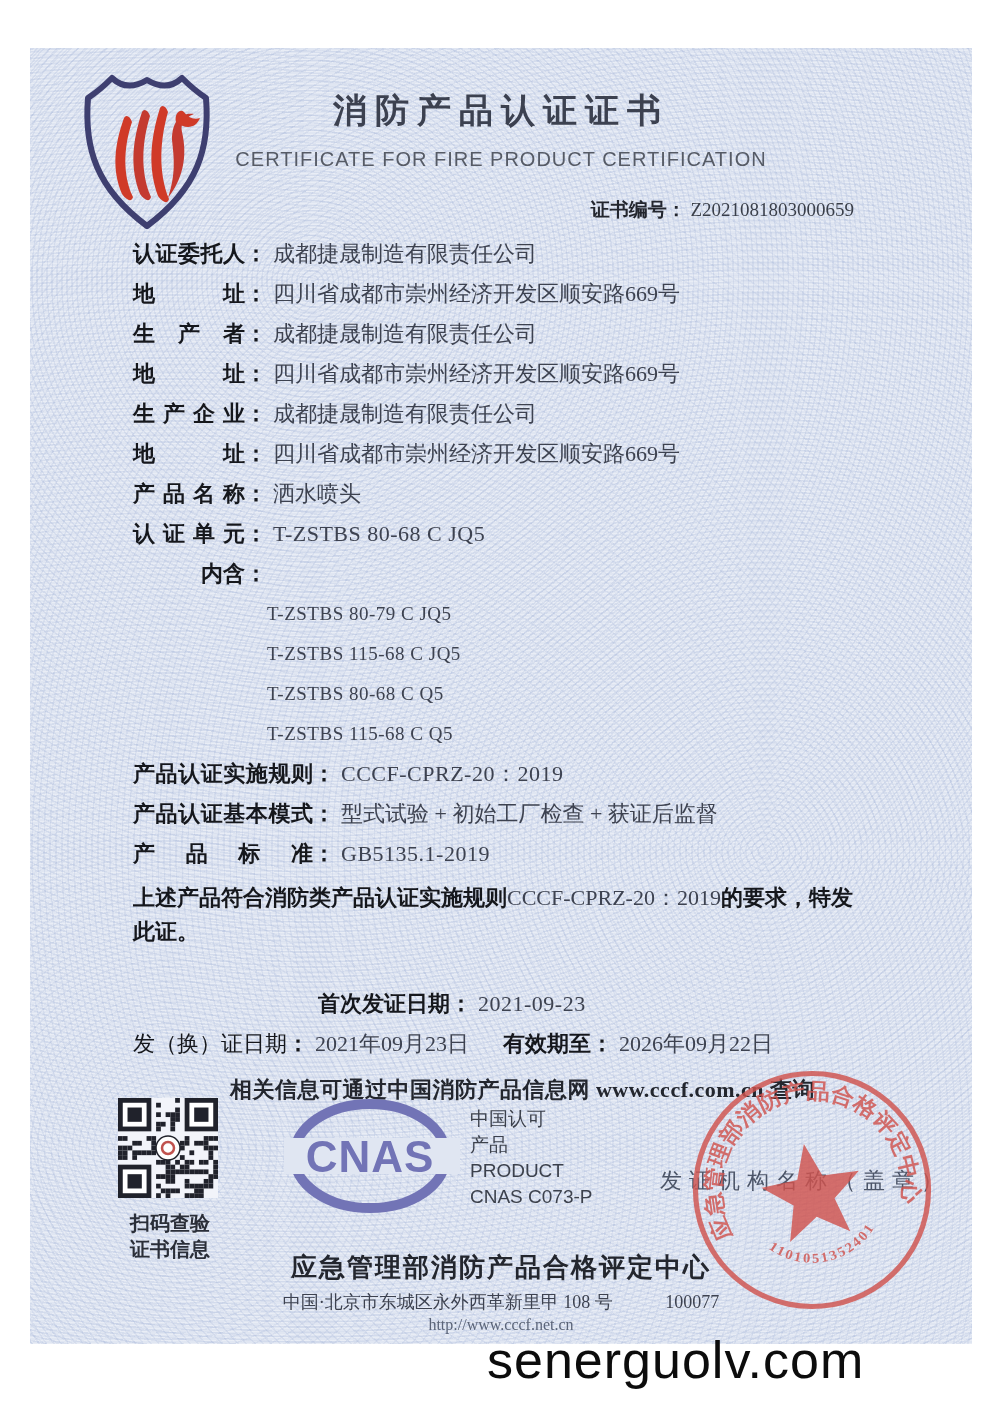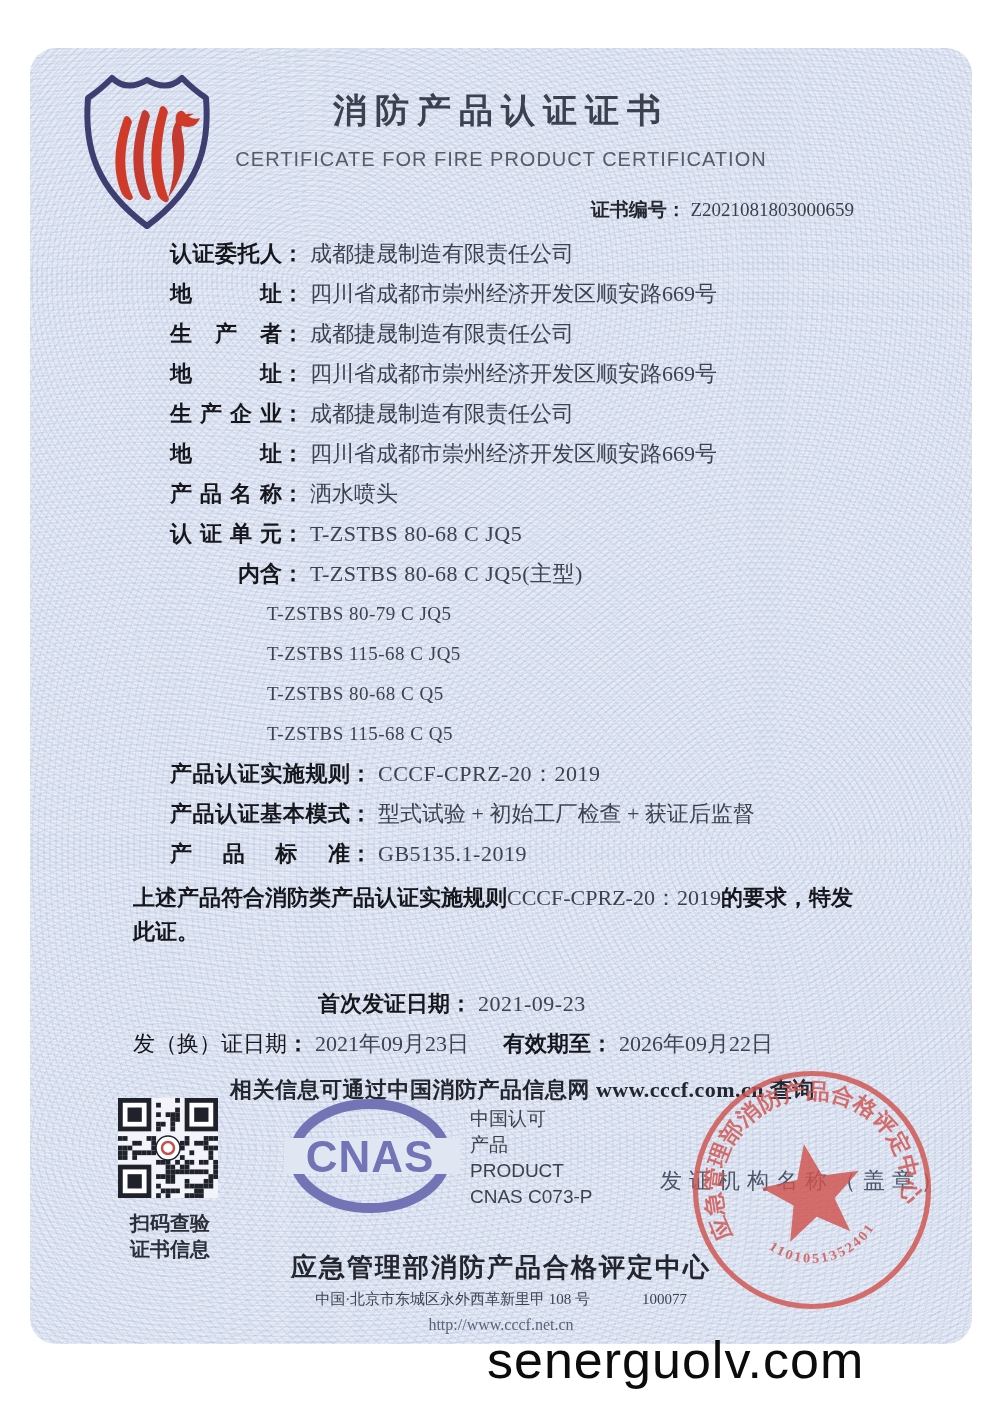--- a/index.html
+++ b/index.html
@@ -10,42 +10,41 @@
   }
   .paper{
     position:absolute;left:30px;top:48px;width:942px;height:1296px;
     background-color:#e0e6f2;
     background-image:
       repeating-radial-gradient(circle at 30% 18%, rgba(140,160,205,.16) 0 1.5px, rgba(255,255,255,0) 1.5px 5px),
       repeating-radial-gradient(circle at 78% 62%, rgba(140,160,205,.14) 0 1.5px, rgba(255,255,255,0) 1.5px 6px),
       repeating-radial-gradient(circle at 15% 85%, rgba(140,160,205,.12) 0 1.5px, rgba(255,255,255,0) 1.5px 7px),
       repeating-linear-gradient(0deg, rgba(255,255,255,.28) 0 1px, rgba(255,255,255,0) 1px 3px);
     overflow:hidden;
-    border-radius:26px;
   }
   .logo{position:absolute;left:42px;top:18px;width:150px;height:170px;}
   .title{
     text-align:center;margin:0;padding-top:40px;
     font-size:34px;font-weight:bold;letter-spacing:8px;color:#3c4150;
   }
   .subtitle{
     text-align:center;margin-top:14px;
     font-family:"Liberation Sans","DejaVu Sans",sans-serif;
     font-size:20px;color:#565b66;letter-spacing:1px;
   }
   .certno{
     text-align:right;padding-right:118px;margin-top:26px;
     font-size:19px;color:#3a3f4a;
   }
   .certno .cn-label{font-weight:bold;color:#23262e;}
   .body-rows{margin:18px 60px 0 103px;}
   .row{display:flex;align-items:baseline;margin-bottom:14px;font-size:22px;line-height:26px;}
   .lab{
     display:inline-block;width:112px;font-weight:bold;color:#15171c;
-    text-align:justify;text-align-last:justify;white-space:nowrap;margin-left:37px;
+    text-align:justify;text-align-last:justify;white-space:nowrap;
   }
   .lab2{width:180px;}
   .lab-right{text-align:right;text-align-last:right;}
   .colon{display:inline-block;width:22px;font-weight:bold;color:#15171c;}
   .val{color:#3d4250;margin-left:6px;white-space:nowrap;}
   .val-code{font-family:"Liberation Serif","DejaVu Serif",serif;letter-spacing:.5px;}
   .subitem{margin-left:134px;margin-bottom:14px;font-size:19px;line-height:26px;color:#3d4250;letter-spacing:.5px;}
   .statement{font-size:22px;font-weight:bold;color:#15171c;line-height:34px;margin-bottom:2px;}
   .statement .code{font-weight:normal;color:#3d4250;}
   .statement2{font-size:22px;font-weight:bold;color:#15171c;line-height:30px;margin-bottom:12px;}
@@ -68,21 +67,21 @@
     position:absolute;left:630px;top:1118px;
     font-size:22px;color:#4c5568;letter-spacing:7px;white-space:nowrap;
   }
   .stamp{position:absolute;left:652px;top:1012px;width:260px;height:260px;opacity:.82;}
   .footer-org{
     position:absolute;left:0;top:1202px;width:100%;text-align:center;
     font-size:26px;font-weight:bold;color:#23262e;letter-spacing:2px;
   }
   .footer-addr{
     position:absolute;left:0;top:1242px;width:100%;text-align:center;
-    font-size:15px;color:#3d4250;
+    font-size:18px;color:#3d4250;
   }
   .footer-addr .pc{margin-left:48px;}
   .footer-url{
     position:absolute;left:0;top:1268px;width:100%;text-align:center;
     font-size:16px;color:#5a6478;
   }
   .watermark-strip{position:absolute;left:0;top:1344px;width:1000px;height:61px;background:#ffffff;}
   .watermark{
     position:absolute;left:487px;top:1330px;
     font-family:"Liberation Sans","DejaVu Sans",sans-serif;
@@ -151,21 +150,20 @@
     </div>
     <div class="row">
       <span class="lab">认证单元</span>
         <span class="colon">：</span>
       <span class="val val-code">T-ZSTBS 80-68 C  JQ5</span>
     </div>
 
     <div class="row">
       <span class="lab lab-right">内含</span>
         <span class="colon">：</span>
-      <span class="val val-code">T-ZSTBS 80-68 C  JQ5(主型)</span>
     </div>
     <div class="subitem val-code">T-ZSTBS 80-79 C  JQ5</div>
     <div class="subitem val-code">T-ZSTBS 115-68 C  JQ5</div>
     <div class="subitem val-code">T-ZSTBS 80-68 C  Q5</div>
     <div class="subitem val-code">T-ZSTBS 115-68 C  Q5</div>
 
     <div class="row">
       <span class="lab lab2">产品认证实施规则</span>
         <span class="colon">：</span>
       <span class="val val-code">CCCF-CPRZ-20：2019</span>

